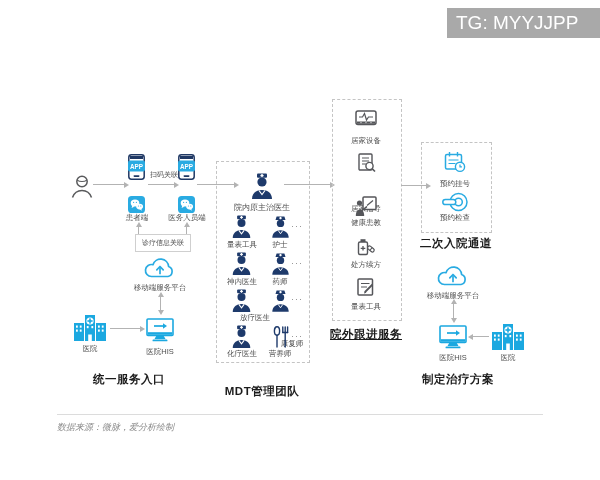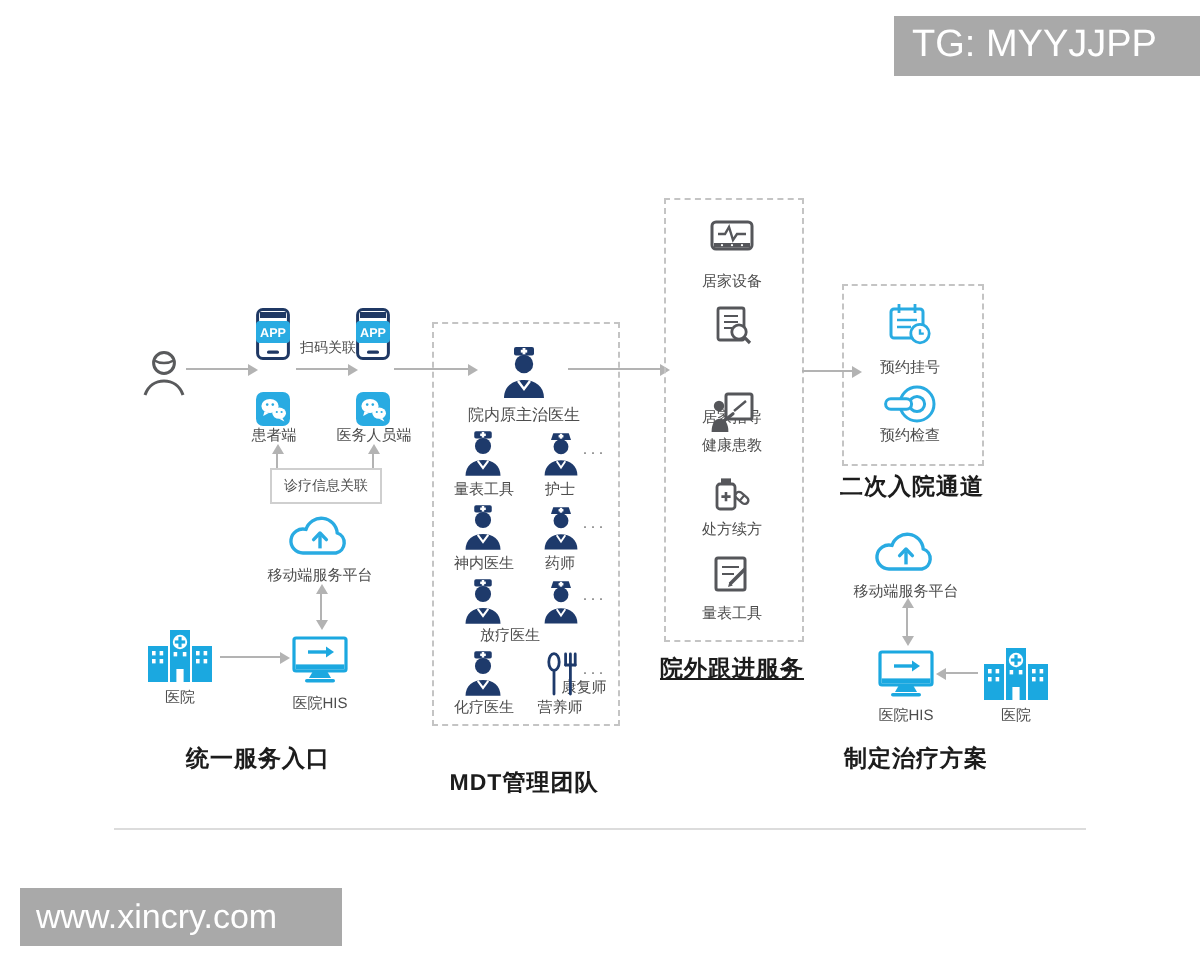--- a/index.html
+++ b/index.html
@@ -414,18 +414,16 @@
           <rect x="18.4" y="11" width="1.8" height="2.2"></rect>
         <rect x="15.2" y="19.5" width="3.6" height="6.5"></rect>
       </g>
     </svg>
   </div>
   <div class="lbl" style="left:493px;top:353px;width:30px;">医院</div>
 
   <div class="sec" style="left:403px;top:372px;width:110px;">制定治疗方案</div>
 
   <div class="divider" style="left:57px;top:414px;width:486px;"></div>
-
-  <div class="badge" style="left:10px;top:444px;width:153px;height:29px;font-size:17px;padding-left:8px;">
-    <span>www.xincry.com</span>
-  </div>
+  <div class="source" style="left:57px;top:421px;">数据来源：微脉，爱分析绘制</div>
+
 
 </div>
 
 </body></html>

